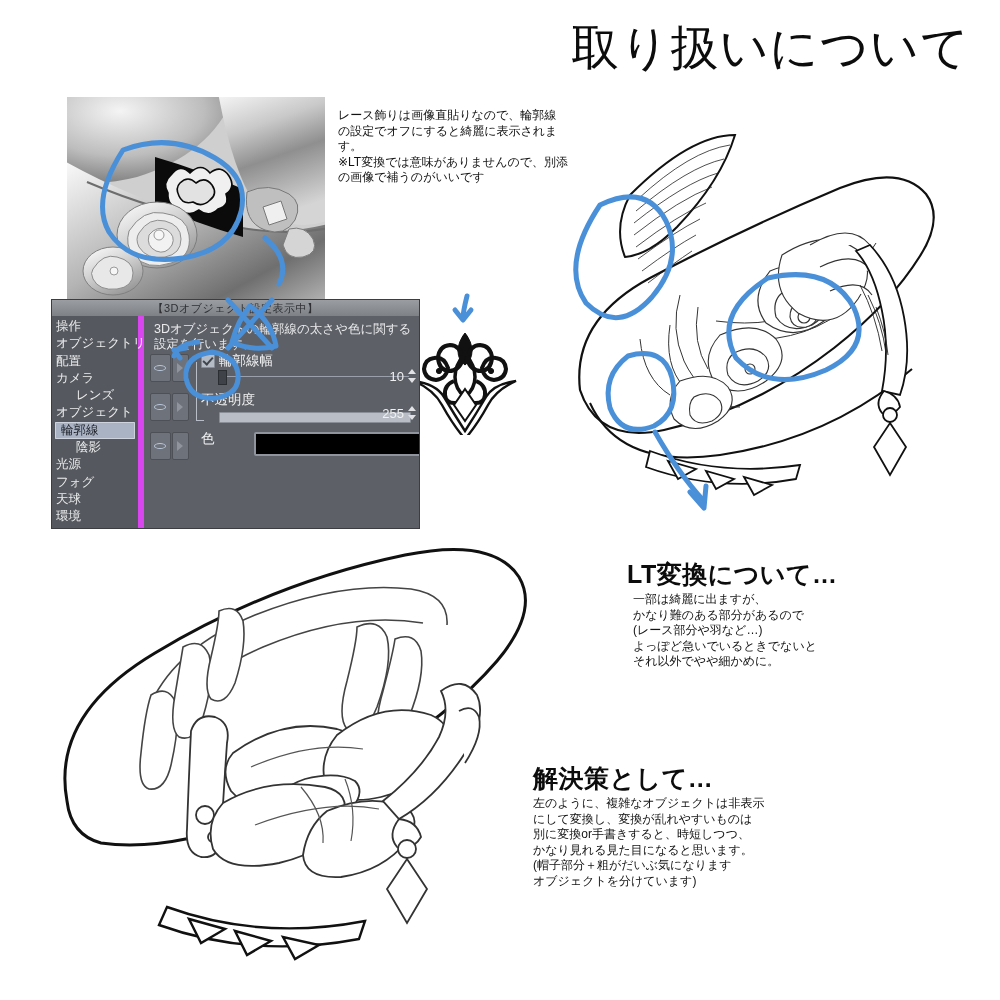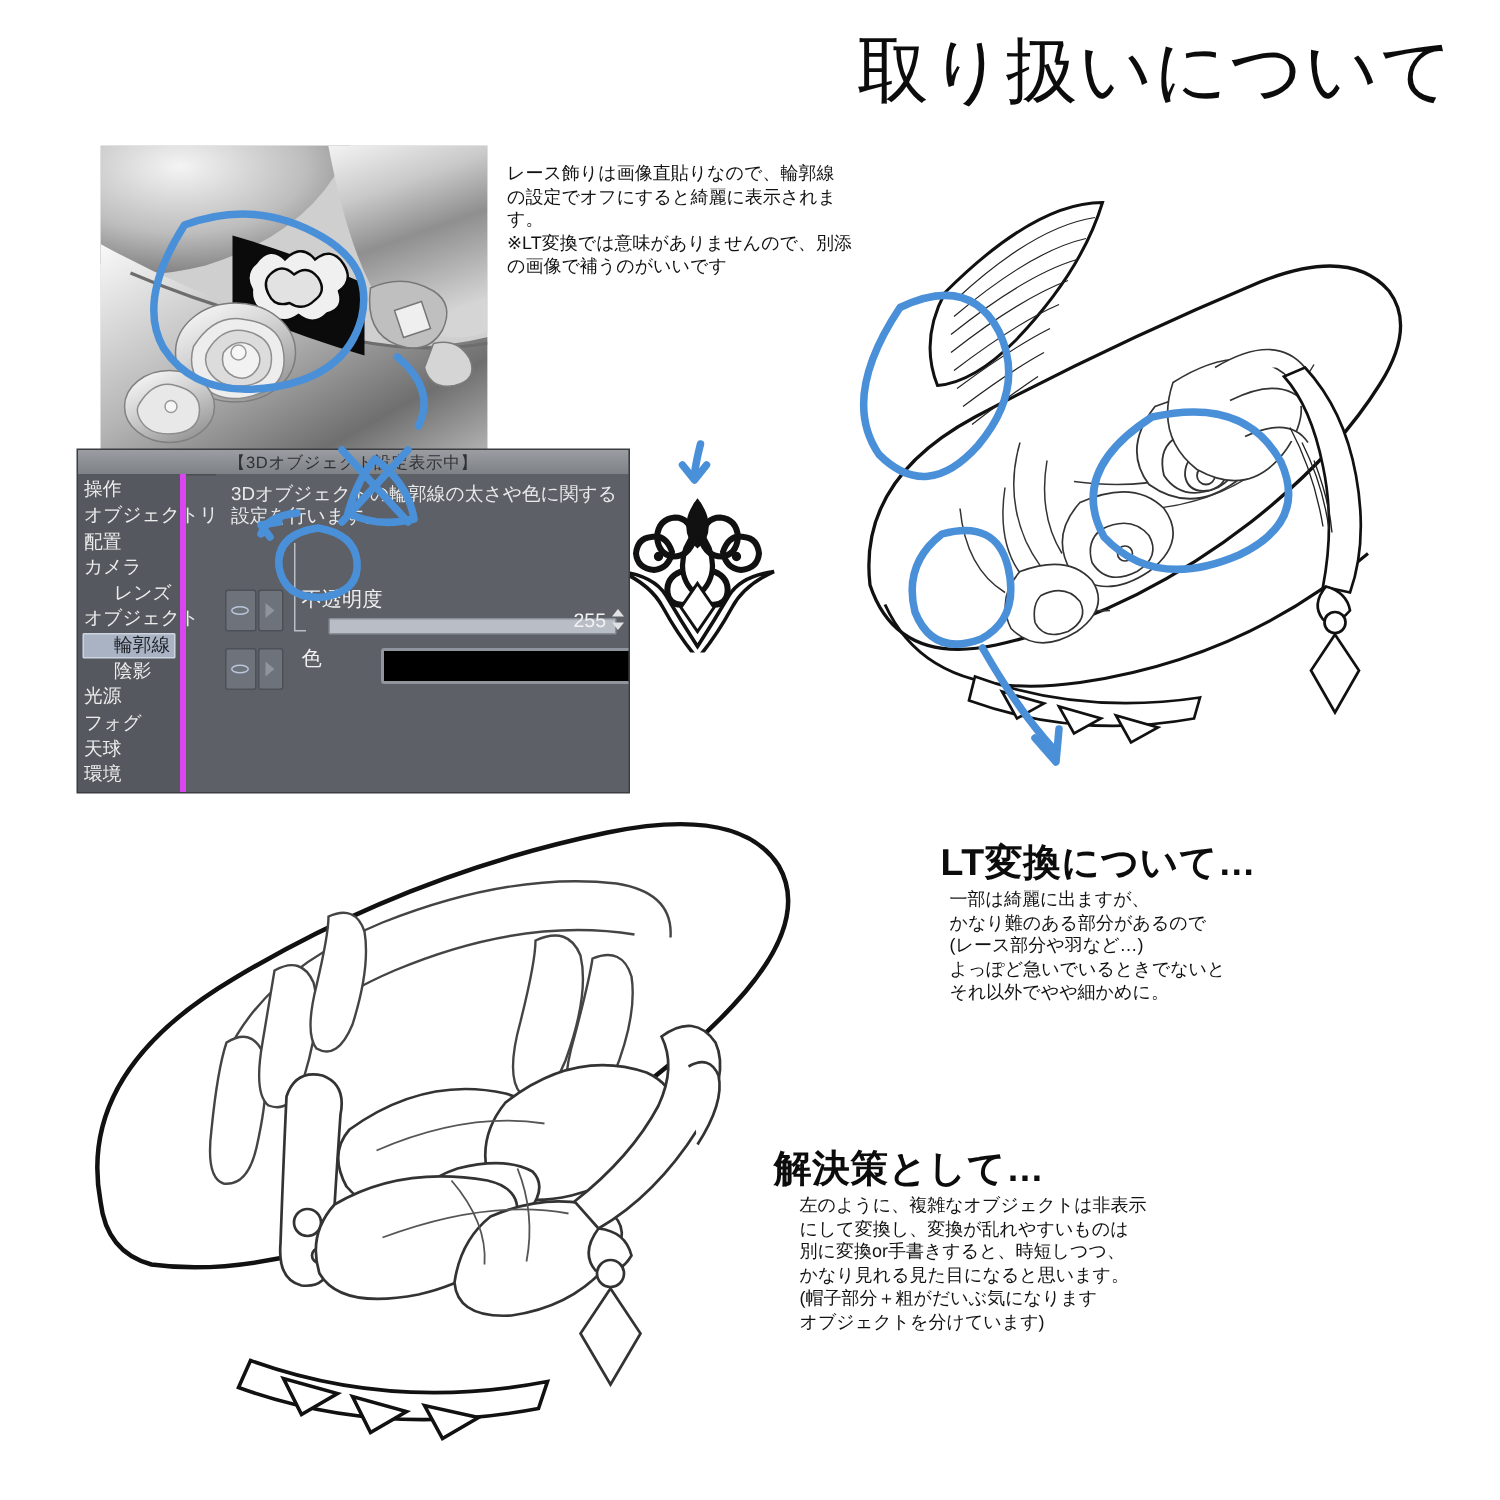--- a/index.html
+++ b/index.html
@@ -24,21 +24,21 @@
     white-space:pre-line;font-weight:500;
   }
   .sec-head{
     font-size:25px;font-weight:bold;color:#0c0c0c;
     letter-spacing:0.5px;white-space:nowrap;
   }
 
   #note-lace{left:338px;top:108px;width:230px;}
   #lt-head{left:627px;top:558px;}
   #lt-body{left:633px;top:592px;width:330px;}
-  #sol-head{left:516px;top:762px;}
+  #sol-head{left:533px;top:762px;}
   #sol-body{left:533px;top:796px;width:400px;}
 
   
   #render-thumb{left:67px;top:97px;width:258px;height:203px;
     background:#d8d8d8;overflow:hidden;}
 
   
   #settings-panel{
     left:52px;top:300px;width:367px;height:228px;
     background:#5d6066;color:#e9eaec;
@@ -49,32 +49,32 @@
     position:absolute;left:0;top:0;width:100%;height:16px;
     background:linear-gradient(#9a9da2,#7e8287);
     border-bottom:1px solid #4b4e53;
   }
   #panel-title-text{
     position:absolute;left:0;top:1px;width:100%;
     text-align:center;font-size:11px;color:#2e3034;
     white-space:nowrap;letter-spacing:0.5px;
   }
   #panel-sidebar{
-    position:absolute;left:0;top:16px;width:72px;bottom:0;
-    background:#55585e;border-right:4px solid #d946ef;
+    position:absolute;left:0;top:16px;width:92px;bottom:0;
+    background:#55585e;border-right:6px solid #d946ef;
     padding-top:2px;box-sizing:border-box;
   }
   .side-item{
     height:17.3px;line-height:17.3px;padding-left:4px;
     font-size:12.5px;color:#eceded;white-space:nowrap;
   }
   .side-item.indent{padding-left:24px;}
   .side-item.selected{
     background:#a9b3c4;color:#1d2026;
-    margin:0 3px;border-radius:1px;padding-left:21px;
+    margin:0 3px;border-radius:1px;padding-left:6px;
     box-shadow:0 0 0 1px #cdd4de inset;
   }
   #panel-main{
     position:absolute;left:92px;top:16px;right:0;bottom:0;
     background:#5d6066;
   }
   #panel-desc{
     position:absolute;left:10px;top:6px;right:6px;
     font-size:12.5px;line-height:1.22;color:#e9eaec;
   }
@@ -247,20 +247,30 @@
     <div class="side-item">天球</div>
     <div class="side-item">環境</div>
   </div>
 
   <div id="panel-main">
     <div id="panel-desc">3Dオブジェクトの輪郭線の太さや色に関する設定を行います。</div>
 
     <div class="tree-line" style="left:52px;top:46px;width:1px;height:58px;"></div>
     <div class="tree-line" style="left:52px;top:104px;width:8px;height:1px;"></div>
 
+    <div class="prop-row" style="top:36px;">
+      <div class="eye-btn"></div>
+      <div class="tri-btn"></div>
+      <div class="checkbox"></div>
+      <div class="prop-label">輪郭線幅</div>
+      <div class="slider-line" style="left:75px;top:24px;width:190px;"></div>
+      <div class="slider-knob" style="left:74px;top:18px;"></div>
+      <div class="prop-value" style="left:195px;top:17px;width:65px;">10</div>
+      <div class="stepper" style="left:264px;top:16px;"></div>
+    </div>
 
     <div class="prop-row" style="top:75px;">
       <div class="eye-btn"></div>
       <div class="tri-btn"></div>
       <div class="prop-label nocheck">不透明度</div>
       <div class="slider-track" style="left:75px;top:21px;width:190px;"></div>
       <div class="prop-value" style="left:190px;top:15px;width:70px;">255</div>
       <div class="stepper" style="left:264px;top:14px;"></div>
     </div>
 

